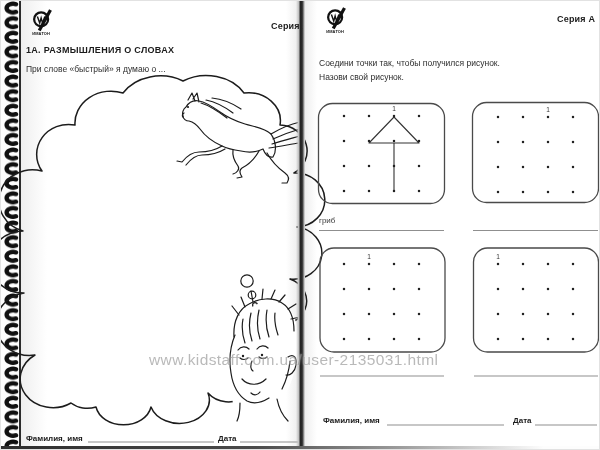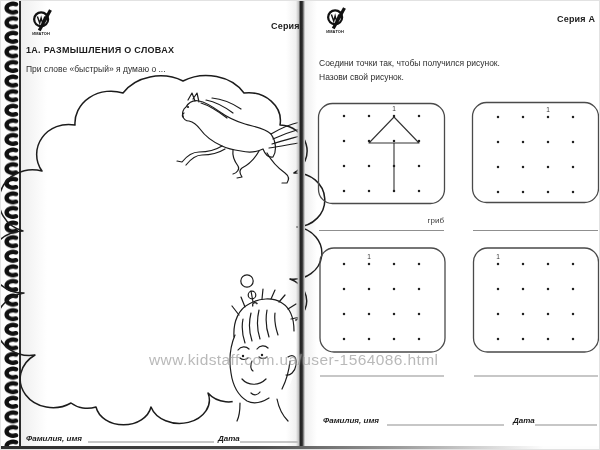--- a/index.html
+++ b/index.html
@@ -19,22 +19,22 @@
     background:linear-gradient(to right,rgba(0,0,0,0) 0,#c4c4c4 28%,#161616 52%,#3c3c3c 72%,#ededed 100%);}
   #bottom-edge{position:absolute;left:0;top:445px;width:565px;height:4px;z-index:4;
     background:linear-gradient(to right,#2e2e2e 0,#4a4a4a 45%,#9a9a9a 70%,rgba(190,190,190,0) 96%);}
   #art{position:absolute;left:0;top:0;z-index:3;}
   .text-layer{position:absolute;left:0;top:0;width:600px;height:450px;z-index:5;pointer-events:none;}
   #left-clip{position:absolute;left:0;top:0;width:302px;height:450px;overflow:hidden;z-index:5;pointer-events:none;}
   .t{position:absolute;color:#1b1b1b;white-space:nowrap;}
   .title{font-size:9px;font-weight:bold;letter-spacing:.3px;}
   .series{font-size:9px;font-weight:bold;letter-spacing:.2px;}
   .body-text{font-size:8.5px;color:#2e2e2e;}
-  .footer-label{font-size:8px;font-weight:bold;font-style:italic;}
-  .caption{font-size:8px;color:#3a3a3a;text-align:right;}
+  .footer-label{font-size:8px;font-weight:bold;}
+  .caption{font-size:8px;color:#3a3a3a;text-align:left;}
   #watermark{position:absolute;left:148px;top:350px;z-index:6;font-size:15.5px;
     color:rgba(128,128,128,0.55);letter-spacing:.4px;white-space:nowrap;
     text-shadow:0 0 2px rgba(255,255,255,.7);}
   .logo{position:absolute;}
   .logo-text{font:bold 4.2px "Liberation Sans",sans-serif;fill:#111;letter-spacing:.2px;}
   .dot{fill:#222;}
   .marker{font:6.5px "Liberation Sans",sans-serif;fill:#333;text-anchor:middle;}
   .line-art{fill:none;stroke:#1c1c1c;stroke-width:1.5;stroke-linecap:round;stroke-linejoin:round;}
   .thin{stroke-width:1.2;}
   .boxline{fill:none;stroke:#4a4a4a;stroke-width:1.3;}
@@ -230,14 +230,14 @@
     <div class="t body-text" style="left:318px;top:57px;">Соедини точки так, чтобы получился рисунок.</div>
     <div class="t body-text" style="left:318px;top:71px;text-align:center;">Назови свой рисунок.</div>
     <div class="t caption" style="left:318px;top:215px;width:125px;">гриб</div>
     <div class="t footer-label" style="left:322px;top:415px;">Фамилия, имя</div>
     <div class="t footer-label" style="left:512px;top:415px;">Дата</div>
   </div>
 
   <div id="gutter"></div>
   <div id="bottom-edge"></div>
 
-  <div id="watermark">www.kidstaff.com.ua/user-1564086.html</div>
+  <div id="watermark">www.kidstaff.com.ua/user-2135031.html</div>
 </div>
 
 </body></html>

